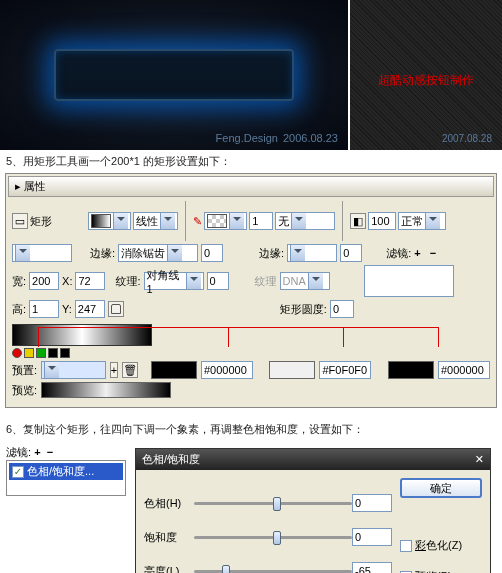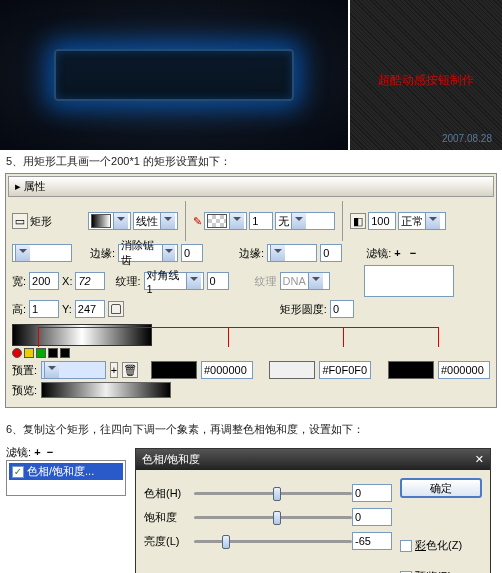--- a/index.html
+++ b/index.html
@@ -42,37 +42,40 @@
 .cnode-sw{width:46px;height:18px;border:1px solid #666;background:#000}
 .cnode-sw.lt{background:#f0f0f0}
 .red-line{position:absolute;height:1px;background:#d00}
 .dialog{border:1px solid #333;margin:3px 5px;background:#ece9d8}
 .dlg-title{background:linear-gradient(#555,#222);color:#fff;padding:3px 6px;display:flex;justify-content:space-between;align-items:center}
 .dlg-body{padding:8px;display:flex;gap:8px}
 .dlg-left{flex:1}
 .dlg-right{width:82px;display:flex;flex-direction:column;gap:16px}
 .btn{border:1px solid #7a9ac0;background:linear-gradient(#fff,#dbe6f4);height:20px;border-radius:3px;display:flex;align-items:center;justify-content:center}
 .btn.primary{border:2px solid #4a7ac8}
-.slider{display:flex;align-items:center;gap:0;margin:6px 0}
+.slider{display:flex;align-items:center;gap:0;margin:16px 0}
 .slider-track{flex:1;height:3px;background:#999;position:relative;border-radius:2px}
 .slider-thumb{position:absolute;top:-5px;width:8px;height:14px;background:linear-gradient(#e8f0ff,#b0c8e8);border:1px solid #567;border-radius:2px}
 .chk{display:flex;align-items:center;gap:3px;font-size:11px}
 .chk-box{width:12px;height:12px;border:1px solid #7a9ac0;background:#fff;display:flex;align-items:center;justify-content:center}
 .chk-box.on::after{content:"✓";color:#3a7a3a;font-size:10px;line-height:1}
 .filter-sec{display:flex;align-items:flex-start;gap:4px;margin:4px 6px}
 .filter-box{border:1px solid #888;background:#fff;width:120px;height:36px;padding:2px}
 .filter-item{background:#2a5aca;color:#fff;padding:1px 3px;display:flex;align-items:center;gap:3px}
 .u{text-decoration:underline}
 </style>
 </head>
 <body>
 
 <div class="banner">
   <div class="banner-left">
     <div class="glow-btn"></div>
+    <div class="banner-left-text">
+      <span>Feng.Design</span>&nbsp;&nbsp;<span>2006.08.23</span>
+    </div>
   </div>
   <div class="banner-right">
     <div class="banner-sub">超酷动感按钮制作</div>
     <div class="banner-right-date">2007.08.28</div>
   </div>
 </div>
 
 <div class="step">5、用矩形工具画一个200*1 的矩形设置如下：</div>
 
 <div class="panel">
@@ -118,42 +121,42 @@
           </div>
       </div>
     </div>
 
     <div class="row">
       <div class="dropdown" style="width:60px">
           <div class="dd-arrow"></div>
         </div>
       <div style="width:12px"></div>
       <span class="lbl">边缘:</span>
-      <div class="dropdown" style="width:60px">
+      <div class="dropdown" style="width:80px">
           <span>消除锯齿</span>
           <div class="dd-arrow"></div>
         </div>
       <input class="input" style="width: 22px;" value="0">
       <div style="width:30px"></div>
       <span class="lbl">边缘:</span>
       <div class="dropdown" style="width:50px">
           <div class="dd-arrow"></div>
         </div>
       <input class="input" style="width: 22px;" value="0">
       <div style="width:18px"></div>
       <span class="lbl">滤镜:</span>
       <span style="font-weight:bold">+</span>&nbsp;
       <span style="font-weight:bold">−</span>
     </div>
 
     <div class="row">
       <span class="lbl">宽:</span>
       <input class="input" style="width: 30px;" value="200">
       <span class="lbl">X:</span>
-      <input class="input" style="width: 30px; font-style: italic;" value="72">
+      <input class="input" style="width: 30px;" value="72">
       <div style="width:4px"></div>
       <span class="lbl">纹理:</span>
       <div class="dropdown" style="width:60px">
           <span>对角线1</span>
           <div class="dd-arrow"></div>
         </div>
       <input class="input" style="width: 22px;" value="0">
       <div style="width:20px"></div>
       <span class="lbl" style="color:#999">纹理</span>
       <div class="dropdown" style="width:50px;color:#999">

